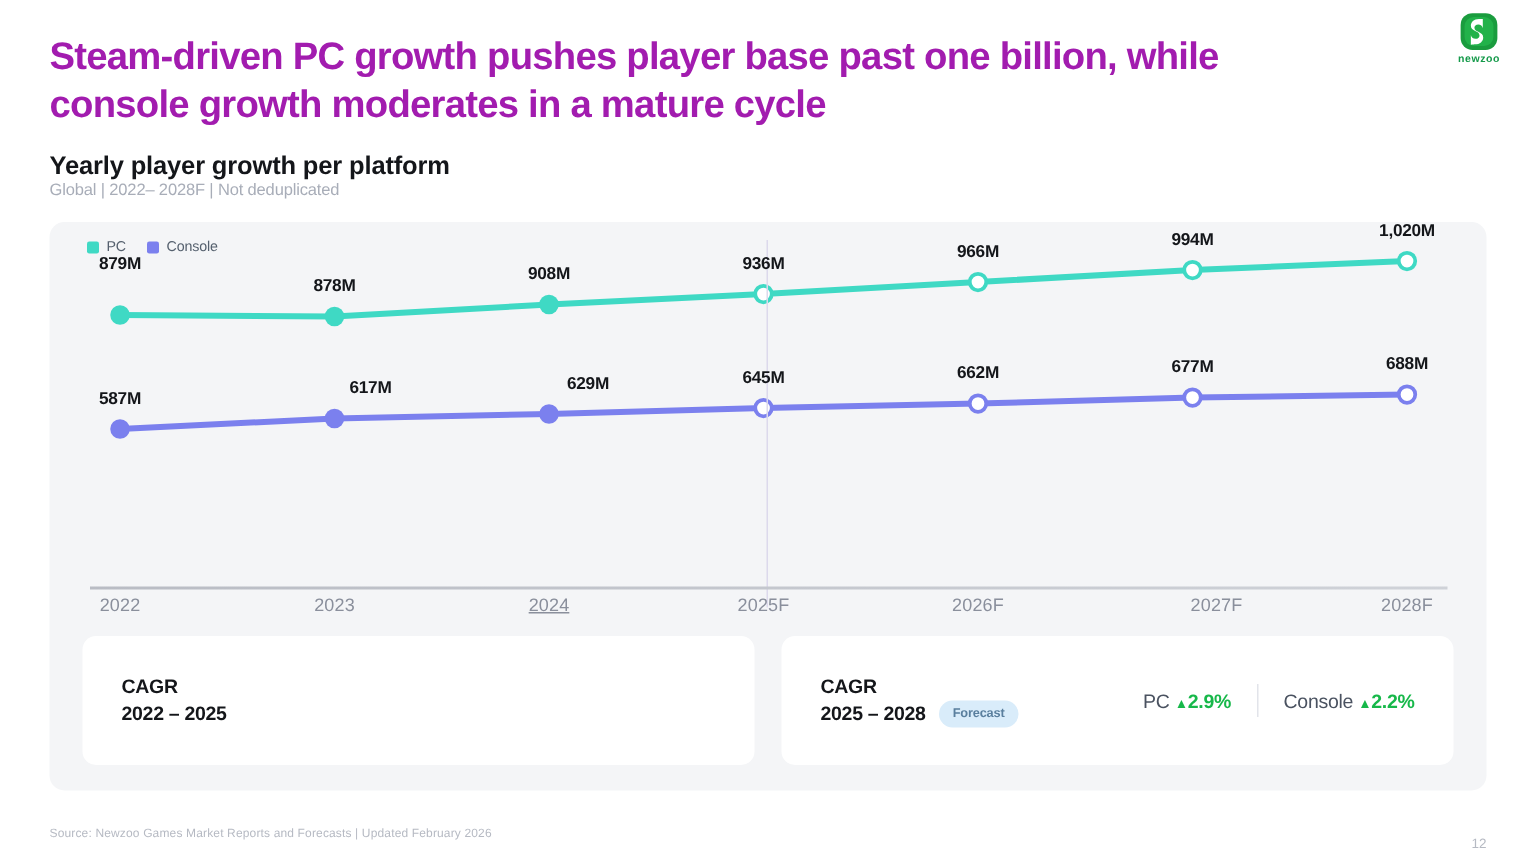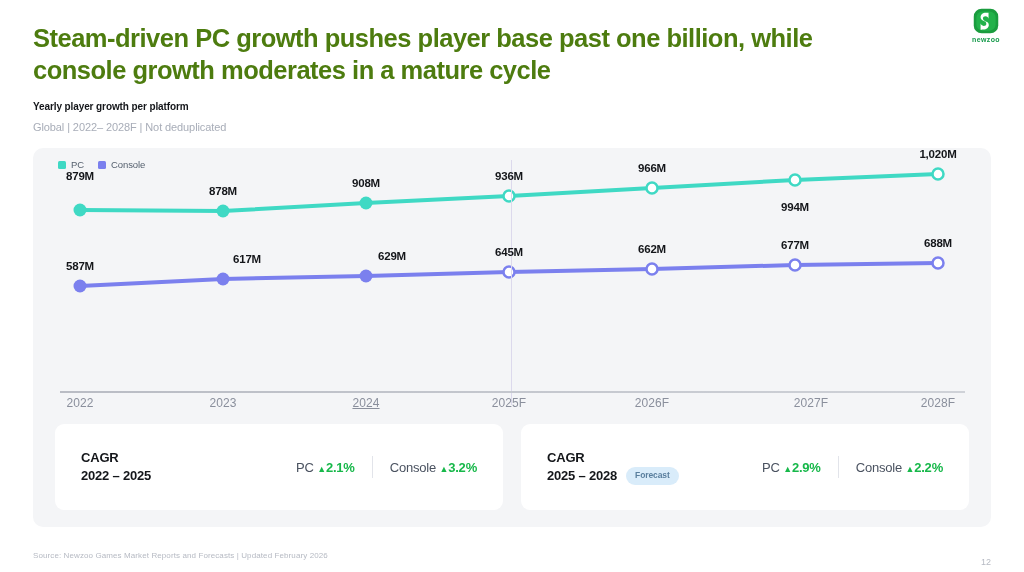--- a/index.html
+++ b/index.html
@@ -16,27 +16,27 @@
   .logo-mark { width: 28px; height: 28px; margin: 0 auto; }
   .logo-word {
     font-size: 7px; font-weight: 700; letter-spacing: .4px;
     color: #159a4a; margin-top: 1px;
   }
 
   
   .headline {
     position: absolute; left: 33px; top: 22px; width: 860px;
     font-size: 25.5px; font-weight: 700; line-height: 1.27;
-    letter-spacing: -0.5px; color: #4d7c0f;
+    letter-spacing: -0.5px; color: #a21caf;
   }
 
   
   .subhead {
     position: absolute; left: 33px; top: 101px;
-    font-size: 10px; font-weight: 700; color: #14161a; letter-spacing: -0.1px;
+    font-size: 17px; font-weight: 700; color: #14161a; letter-spacing: -0.1px;
   }
   .subnote {
     position: absolute; left: 33px; top: 121px;
     font-size: 11px; color: #a8adb8; letter-spacing: -0.1px;
   }
 
   
   .panel {
     position: absolute; left: 33px; top: 148px;
     width: 958px; height: 379px;
@@ -174,21 +174,21 @@
         <circle cx="905" cy="115" r="5.5" fill="#ffffff" stroke="#7b80ee" stroke-width="2.5"></circle>
       </svg>
 
       <div class="vdivider"></div>
 
       <span class="pt-label" style="left:47px;  top:22px;">879M</span>
       <span class="pt-label" style="left:190px; top:37px;">878M</span>
       <span class="pt-label" style="left:333px; top:29px;">908M</span>
       <span class="pt-label" style="left:476px; top:22px;">936M</span>
       <span class="pt-label" style="left:619px; top:14px;">966M</span>
-      <span class="pt-label" style="left:762px; top:6px;margin-top:47px;">994M</span>
+      <span class="pt-label" style="left:762px; top:6px;">994M</span>
       <span class="pt-label" style="left:905px; top:0px;">1,020M</span>
 
       <span class="pt-label" style="left:47px;  top:112px;">587M</span>
       <span class="pt-label" style="left:190px; top:105px;padding-left:48px;">617M</span>
       <span class="pt-label" style="left:333px; top:102px;margin-left:26px;">629M</span>
       <span class="pt-label" style="left:476px; top:98px;">645M</span>
       <span class="pt-label" style="left:619px; top:95px;">662M</span>
       <span class="pt-label" style="left:762px; top:91px;">677M</span>
       <span class="pt-label" style="left:905px; top:89px;">688M</span>
 
@@ -203,25 +203,20 @@
     </div>
 
     <div class="cards">
 
       <div class="card">
         <div class="card-title">
           <div>CAGR</div>
           <div class="title-row">
             <span>2022 – 2025</span>
           </div>
-        </div>
-        <div class="card-stats">
-          <span class="stat"><span>PC</span> <span class="arrow">▲</span><b>2.1%</b></span>
-          <span class="stat-sep"></span>
-          <span class="stat"><span>Console</span> <span class="arrow">▲</span><b>3.2%</b></span>
         </div>
       </div>
 
       <div class="card">
         <div class="card-title">
           <div>CAGR</div>
           <div class="title-row">
             <span>2025 – 2028</span>
             <span class="badge">Forecast</span>
           </div>

